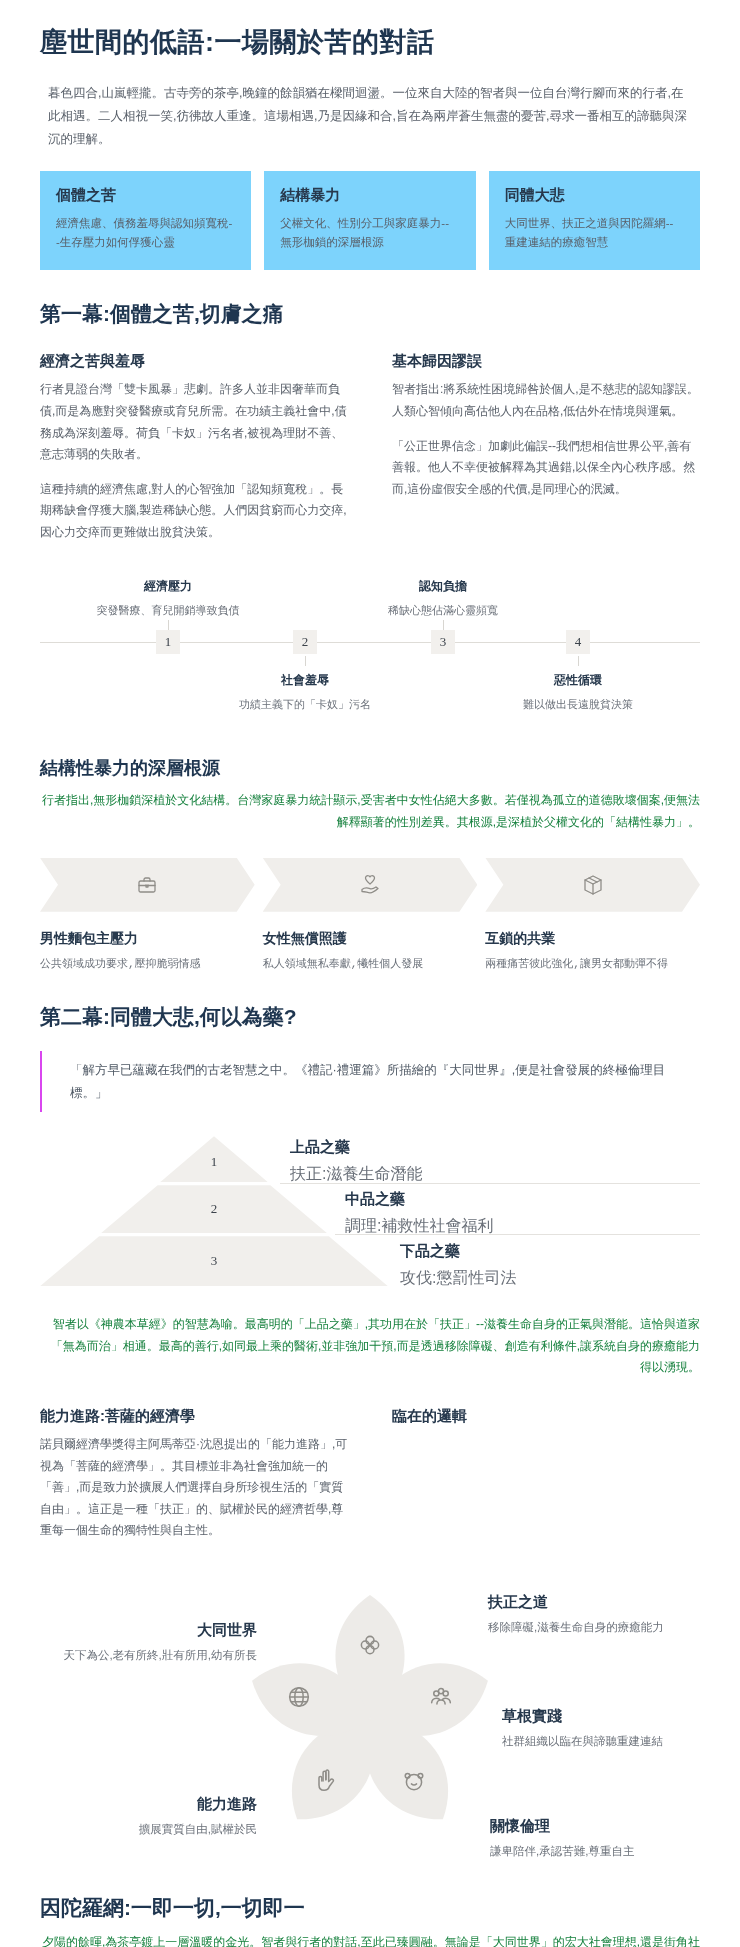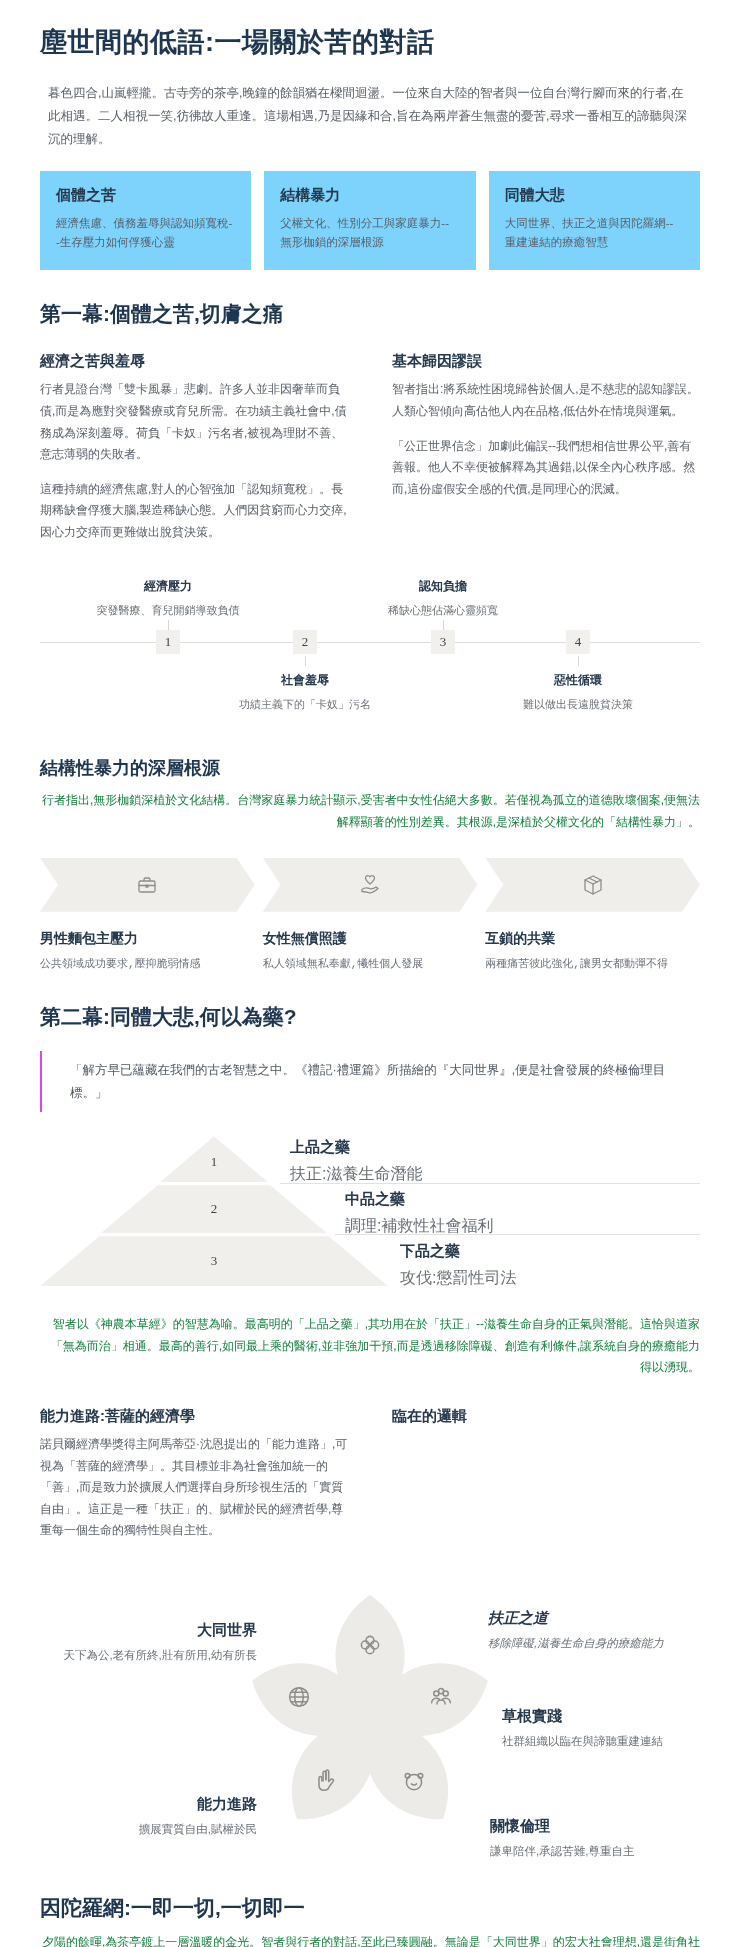--- a/index.html
+++ b/index.html
@@ -262,21 +262,21 @@
           <ellipse cx="12" cy="12" rx="3.6" ry="8"></ellipse>
           <path d="M4 12h16"></path>
           <path d="M5.2 8h13.6"></path>
           <path d="M5.2 16h13.6"></path>
     </svg>
 
     <div class="fl-label fl-left" style="left:0;top:52px;">
       <h4>大同世界</h4>
       <p>天下為公,老有所終,壯有所用,幼有所長</p>
     </div>
-    <div class="fl-label fl-right" style="left:448px;top:40px;font-style:italic;">
+    <div class="fl-label fl-right" style="left:448px;top:24px;">
       <h4>扶正之道</h4>
       <p>移除障礙,滋養生命自身的療癒能力</p>
     </div>
     <div class="fl-label fl-right" style="left:462px;top:138px;">
       <h4>草根實踐</h4>
       <p>社群組織以臨在與諦聽重建連結</p>
     </div>
     <div class="fl-label fl-right" style="left:450px;top:248px;">
       <h4>關懷倫理</h4>
       <p>謙卑陪伴,承認苦難,尊重自主</p>

